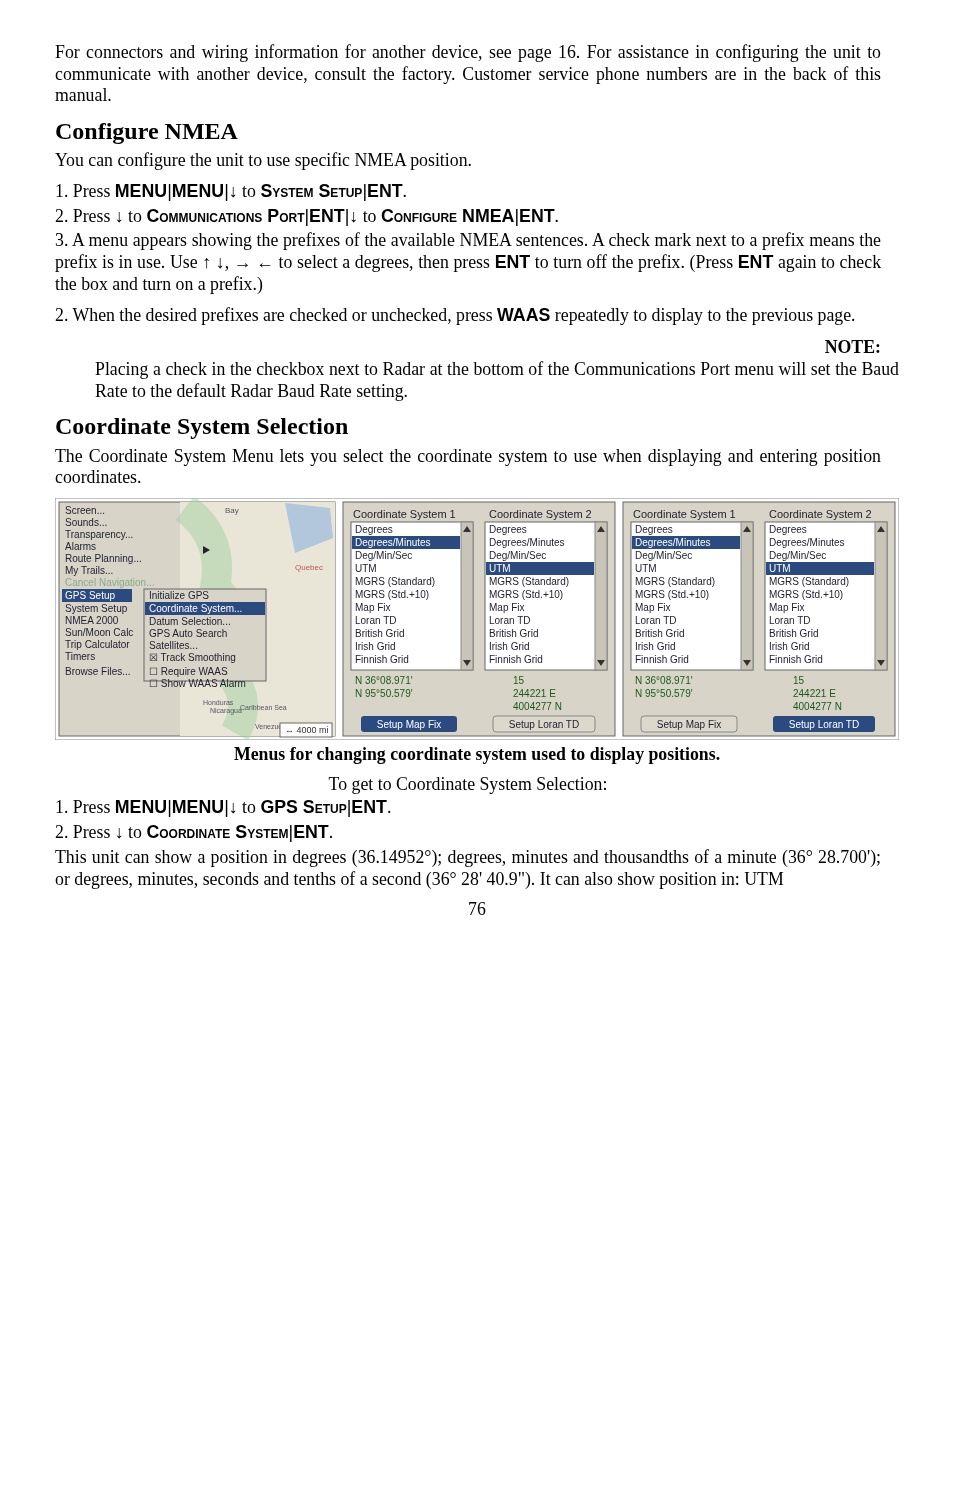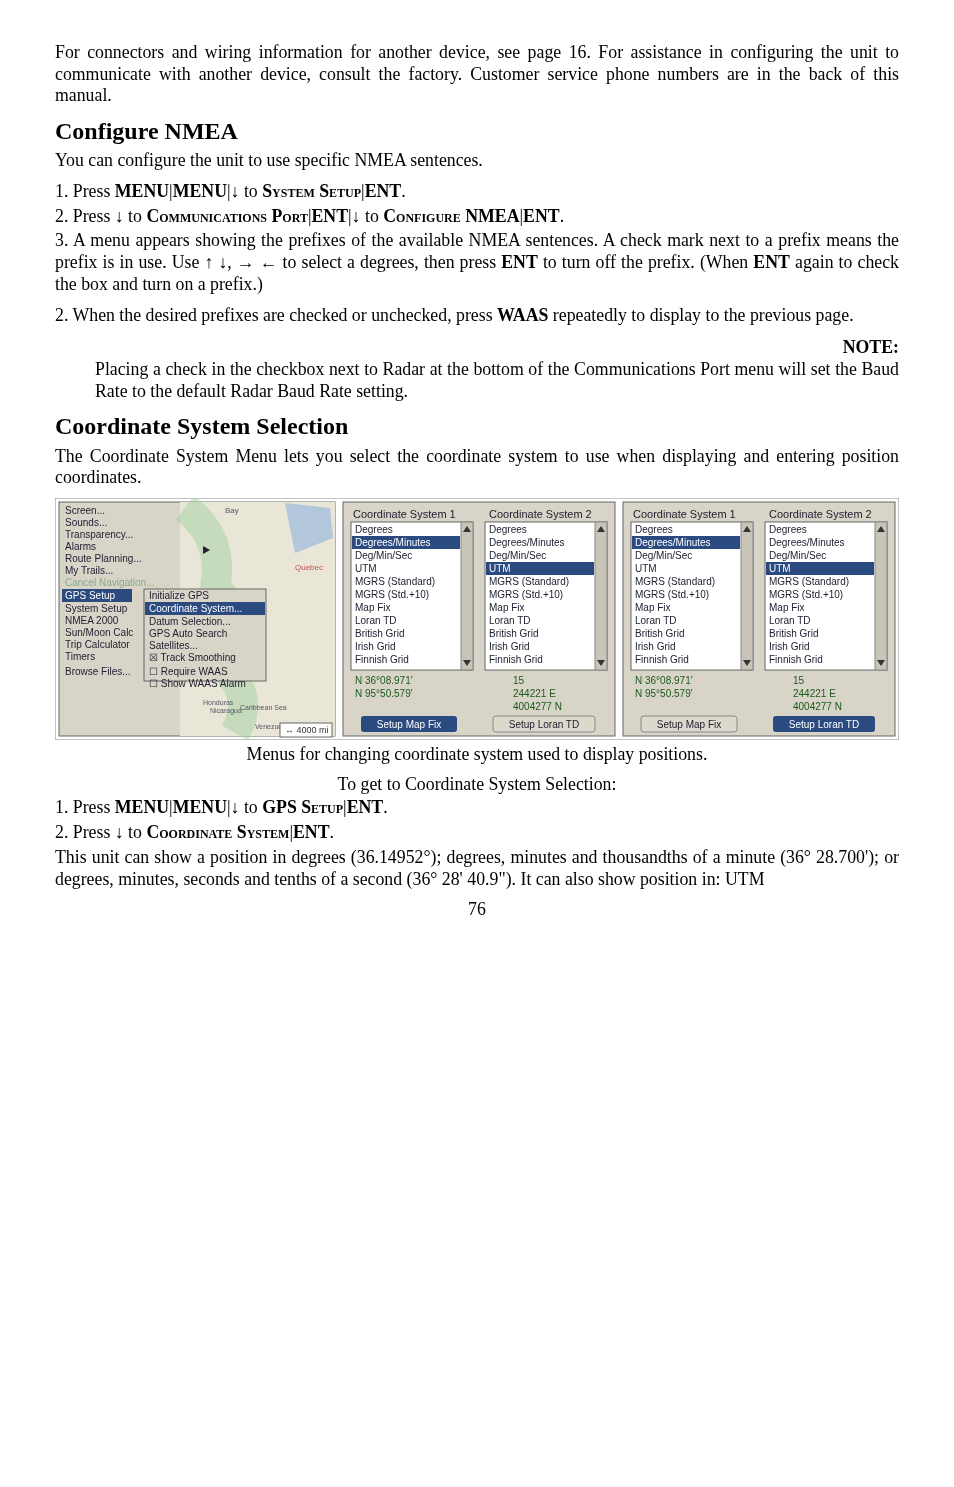--- a/index.html
+++ b/index.html
@@ -7,76 +7,76 @@
     padding: 42px 55px 0 55px;
     font-family: "Century Schoolbook", "New Century Schoolbook", Georgia, serif;
     font-size: 17.8px;
     line-height: 1.22;
     color: #000;
     text-align: justify;
     width: 954px;
     box-sizing: border-box;
     background: #fff;
   }
-  p { margin: 0 0 9px 0; }
+  p { margin: 0 18px 9px 0; }
   h2 {
     font-size: 24px;
     font-weight: bold;
     margin: 10px 0 4px 0;
     text-align: left;
   }
-  .sans { font-family: Liberation Serif, serif; }
+  .sans { font-family: Liberation Sans, sans-serif; }
   .bold { font-weight: bold; }
   .smallcaps { font-variant: small-caps; }
   .note-head {
     font-weight: bold;
     margin-top: 11px;
     margin-bottom: 0;
     text-align: right;
   }
   .indent {
     margin-left: 40px;
     margin-right: 0;
     text-align: justify;
   }
   .figure {
     margin: 6px 0 4px 0;
   }
   .figure svg { display: block; width: 100%; }
   .caption {
     text-align: center;
-    font-weight: normal;
+    font-weight: bold;
     margin: 4px 0 8px 0;
   }
   .pagenum {
     text-align: center;
     margin-top: 4px;
   }
   .listline { text-align: left; margin-bottom: 3px; }
 </style>
 </head>
 <body>
 
 <p>For connectors and wiring information for another device, see page 16. For assistance in configuring the unit to communicate with another device, consult the factory. Customer service phone numbers are in the back of this manual.</p>
 
 <h2>Configure NMEA</h2>
 
-<p style="text-align:left;">You can configure the unit to use specific NMEA sentences.</p>
+<p style="text-align:left;">You can configure the unit to use specific NMEA position.</p>
 
 <p class="listline">
   <span>1. Press </span><span class="sans bold">MENU</span><span class="sans">|</span><span class="sans bold">MENU</span><span class="sans">|</span><span>↓</span><span> to </span><span class="sans bold smallcaps">System Setup</span><span class="sans">|</span><span class="sans bold">ENT</span><span>.</span>
 </p>
 
 <p class="listline">
   <span>2. Press </span><span>↓</span><span> to </span><span class="sans bold smallcaps">Communications Port</span><span class="sans">|</span><span class="sans bold">ENT</span><span class="sans">|</span><span>↓</span><span> to </span><span class="sans bold smallcaps">Configure NMEA</span><span class="sans">|</span><span class="sans bold">ENT</span><span>.</span>
 </p>
 
 <p>
   <span>3. A menu appears showing the prefixes of the available NMEA sentences. A check mark next to a prefix means the prefix is in use. Use </span><span>↑</span>
-  <span>↓</span><span>, </span><span>→</span><span> </span><span>←</span><span> to select a degrees, then press </span><span class="sans bold">ENT</span><span> to turn off the prefix. (When </span><span class="sans bold">ENT</span><span> again to check the box and turn on a prefix.)</span>
+  <span>↓</span><span>, </span><span>→</span><span> </span><span>←</span><span> to select a degrees, then press </span><span class="sans bold">ENT</span><span> to turn off the prefix. (Press </span><span class="sans bold">ENT</span><span> again to check the box and turn on a prefix.)</span>
 </p>
 
 <p style="text-align:left;">
   <span>2. When the desired prefixes are checked or unchecked, press </span><span class="sans bold">WAAS</span><span> repeatedly to display to the previous page.</span>
 </p>
 
 <p class="note-head">NOTE:</p>
 <p class="indent">Placing a check in the checkbox next to Radar at the bottom of the Communications Port menu will set the Baud Rate to the default Radar Baud Rate setting.</p>
 
 <h2>Coordinate System Selection</h2>

